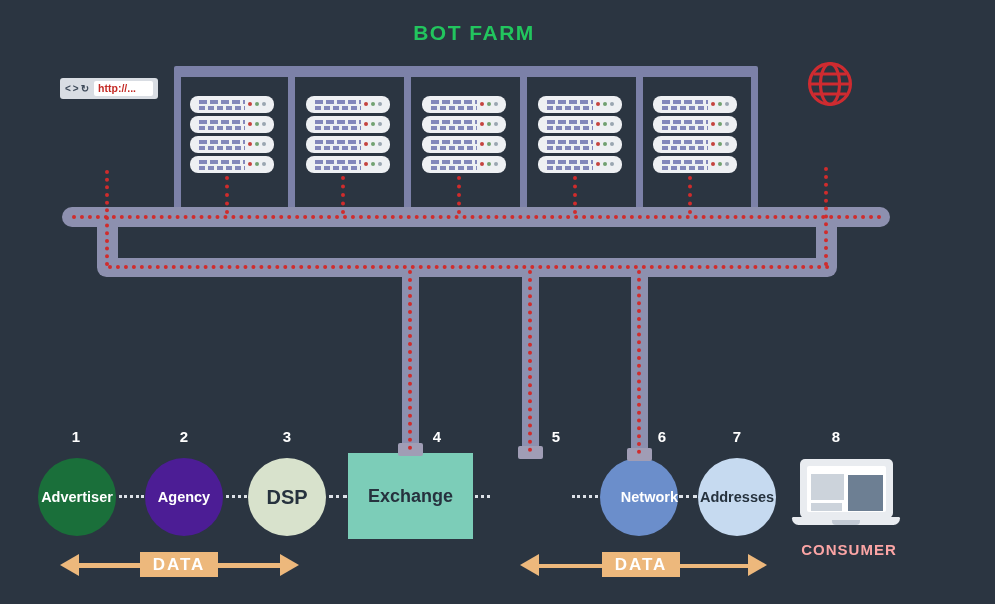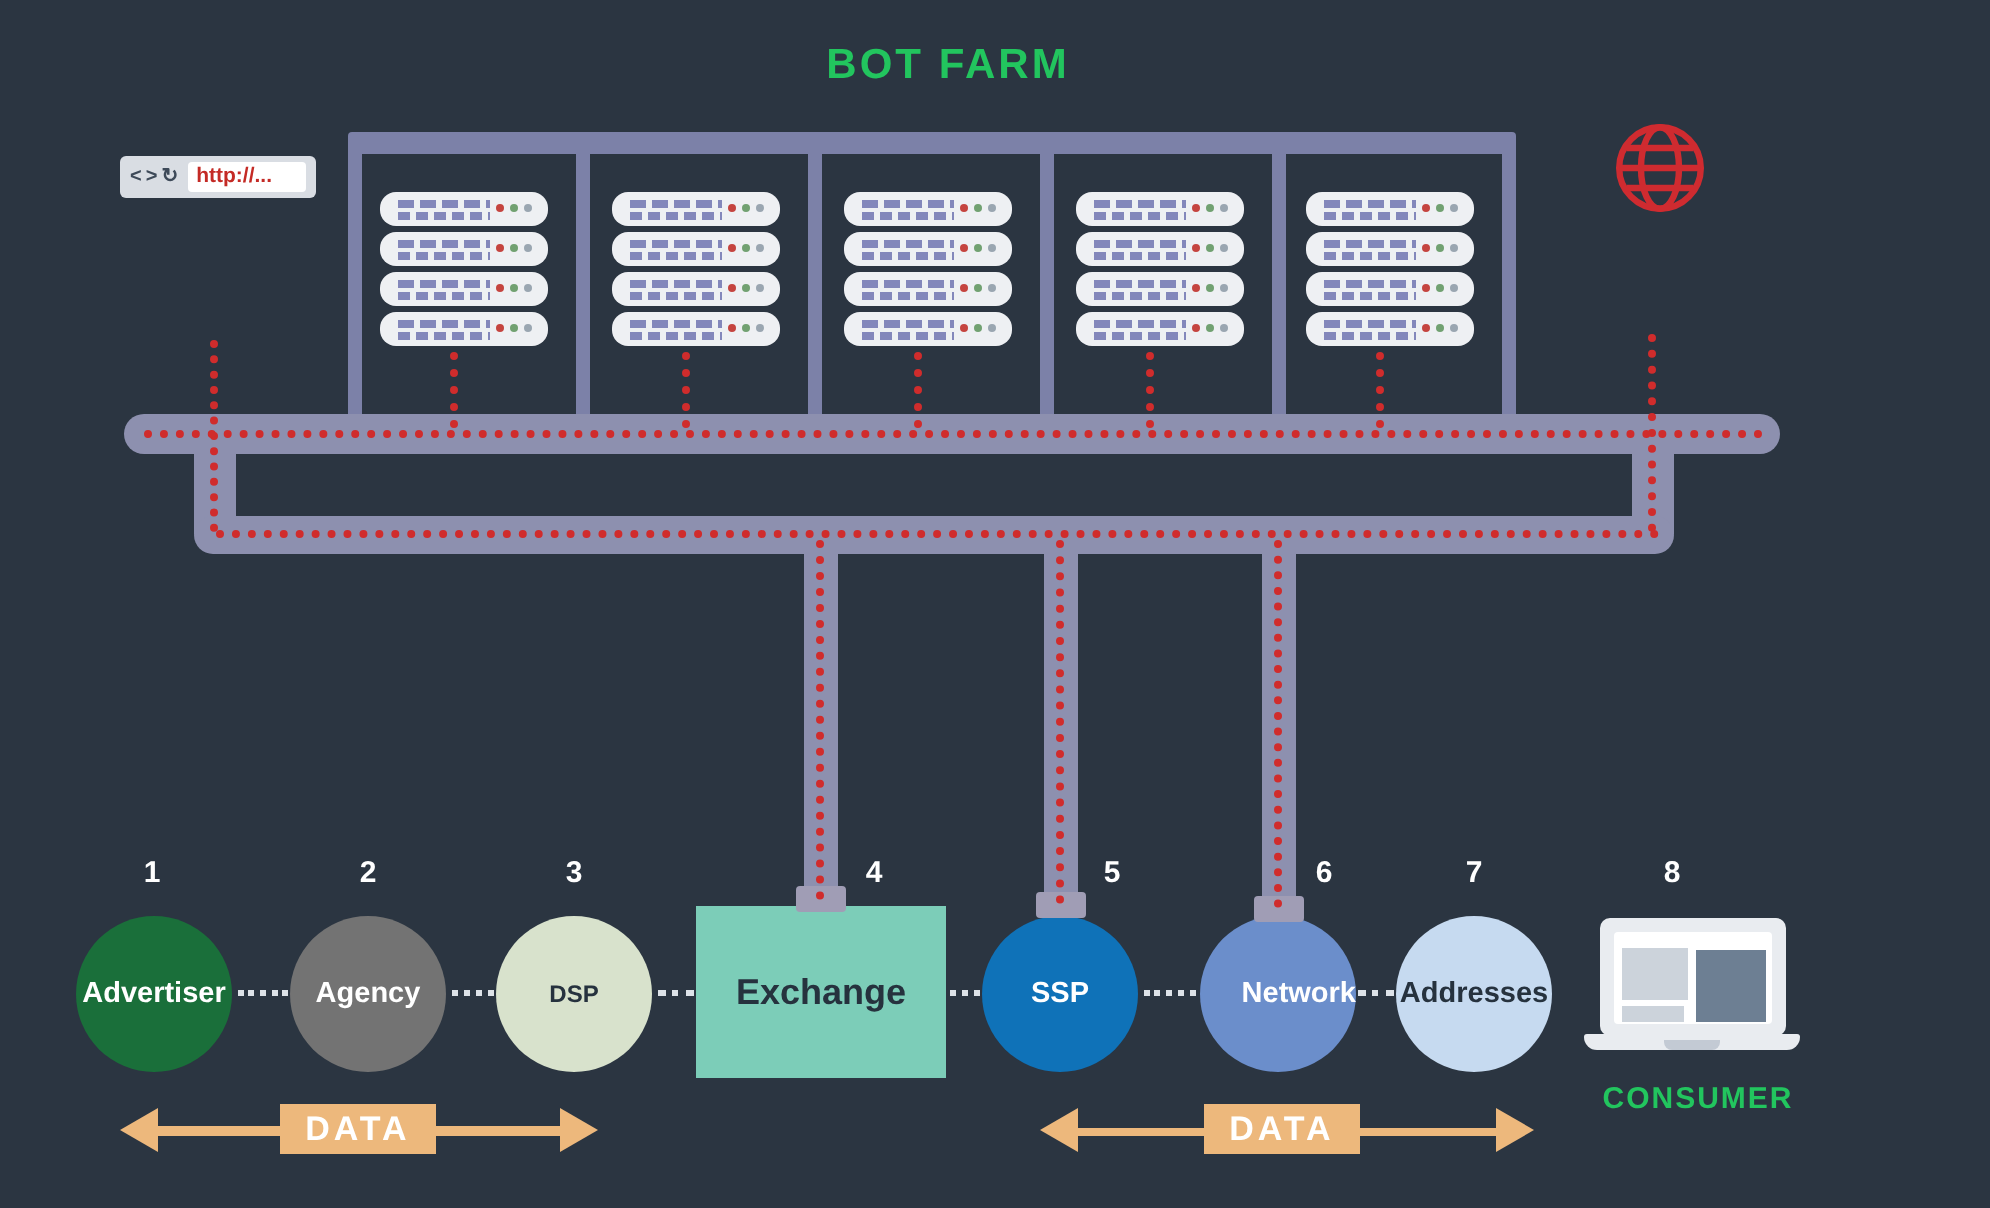--- a/index.html
+++ b/index.html
@@ -51,37 +51,37 @@
   #foot-ssp{left:518px;top:446px;}
   #foot-network{left:627px;top:448px;}
   
   .rdot-h{position:absolute;height:0;border-top:4px dotted #d02c2c;z-index:4;}
   .rdot-v{position:absolute;width:0;border-left:4px dotted #d02c2c;z-index:4;}
   
   .num{position:absolute;top:428px;transform:translateX(-50%);color:#fff;font-size:15px;font-weight:bold;z-index:5;}
   .node-circle{position:absolute;top:458px;width:78px;height:78px;border-radius:50%;
     display:flex;align-items:center;justify-content:center;font-weight:bold;font-size:14.5px;z-index:2;}
   #node-advertiser{left:38px;background:#1a6f3a;color:#ffffff;}
-  #node-agency{left:145px;background:#737373;color:#fff;}
-  #node-dsp{left:248px;background:#d8e2cc;color:#26323e;font-size:12px;align-items:center;}
+  #node-agency{left:145px;background:#4c1d95;color:#fff;}
+  #node-dsp{left:248px;background:#d8e2cc;color:#26323e;font-size:20px;align-items:center;}
   #node-exchange{left:348px;top:453px;width:125px;height:86px;background:#7ccdb8;color:#26323e;
     display:flex;align-items:center;justify-content:center;font-weight:bold;font-size:18px;position:absolute;z-index:2;}
   #node-ssp{left:491px;background:#0f72b8;color:#fff;}
   #node-network{left:600px;background:#6b8ecb;color:#fff;justify-content:flex-end;}
   #node-publisher{left:698px;background:#c6daf0;color:#26323e;}
   .wdot{position:absolute;top:495px;height:0;border-top:3px dotted #dde2e8;z-index:1;}
   
   #laptop-screen{left:800px;top:459px;width:93px;height:59px;background:#e9ecf0;border-radius:5px;z-index:2;}
   #laptop-display{position:absolute;left:7px;top:7px;width:79px;height:46px;background:#fff;border-radius:2px;}
   #lp-block-light{position:absolute;left:4px;top:8px;width:33px;height:26px;background:#ccd3db;}
   #lp-block-dark{position:absolute;left:41px;top:9px;width:35px;height:36px;background:#6d7f93;}
   #lp-strip{position:absolute;left:4px;top:37px;width:31px;height:8px;background:#ccd3db;}
   #laptop-base{left:792px;top:517px;width:108px;height:8px;background:#e9ecf0;border-radius:2px 2px 9px 9px;z-index:2;}
   #laptop-notch{position:absolute;left:50%;top:3px;transform:translateX(-50%);width:28px;height:5px;background:#c3cad4;border-radius:0 0 4px 4px;}
-  #consumer-label{left:849px;top:541px;transform:translateX(-50%);color:#22c55e;font-size:15px;font-weight:bold;letter-spacing:1px;white-space:nowrap;}
+  #consumer-label{left:849px;top:541px;transform:translateX(-50%);color:#fca5a5;font-size:15px;font-weight:bold;letter-spacing:1px;white-space:nowrap;}
   
   .shaft{position:absolute;background:#edb87c;z-index:1;}
   .head{position:absolute;width:0;height:0;border-top:11px solid rgba(0,0,0,0);border-bottom:11px solid rgba(0,0,0,0);z-index:1;}
   .head-l{border-right:19px solid #edb87c;}
   .head-r{border-left:19px solid #edb87c;}
   .data-box{position:absolute;top:552px;width:78px;height:25px;background:#edb87c;z-index:2;
     display:flex;align-items:center;justify-content:center;color:#fff;font-weight:bold;font-size:17px;letter-spacing:2px;}
 </style>
 </head>
 <body>
@@ -325,23 +325,20 @@
   </div>
   <div class="node-circle" id="node-agency">
     <span>Agency</span>
   </div>
   <div class="node-circle" id="node-dsp">
     <span>DSP</span>
   </div>
   <div id="node-exchange">
     <span>Exchange</span>
   </div>
-  <div class="node-circle" id="node-ssp">
-    <span>SSP</span>
-  </div>
   <div class="node-circle" id="node-network">
     <span>Network</span>
   </div>
   <div class="node-circle" id="node-publisher">
     <span>Addresses</span>
   </div>
 
   <div class="wdot" style="left:119px;width:25px"></div>
   <div class="wdot" style="left:226px;width:21px"></div>
   <div class="wdot" style="left:329px;width:18px"></div>

